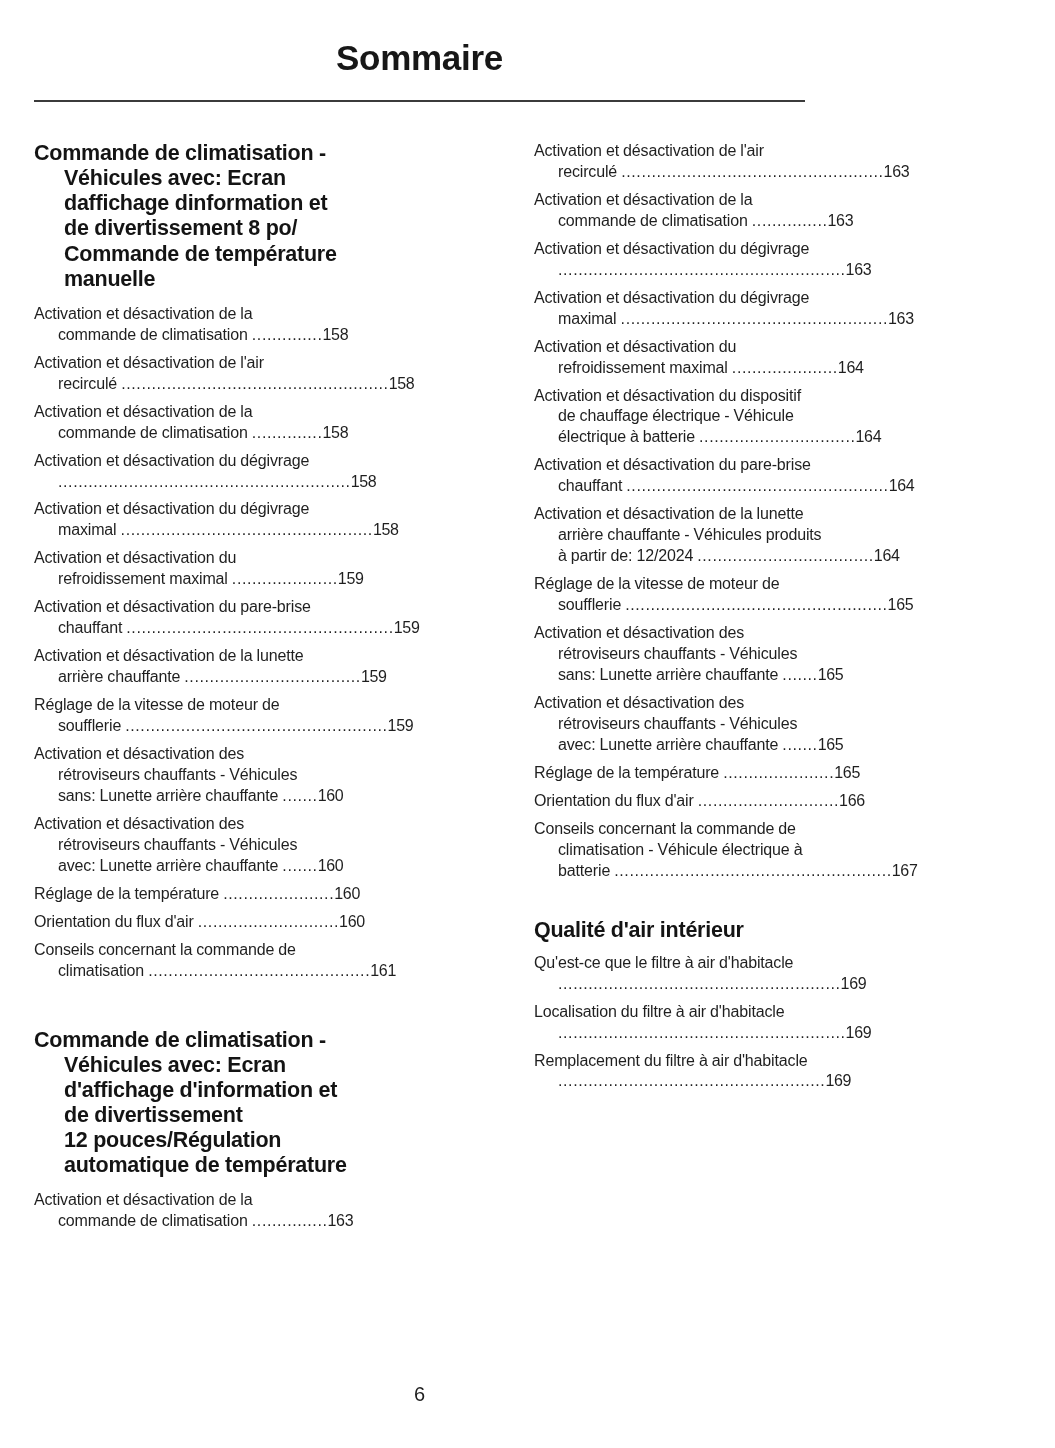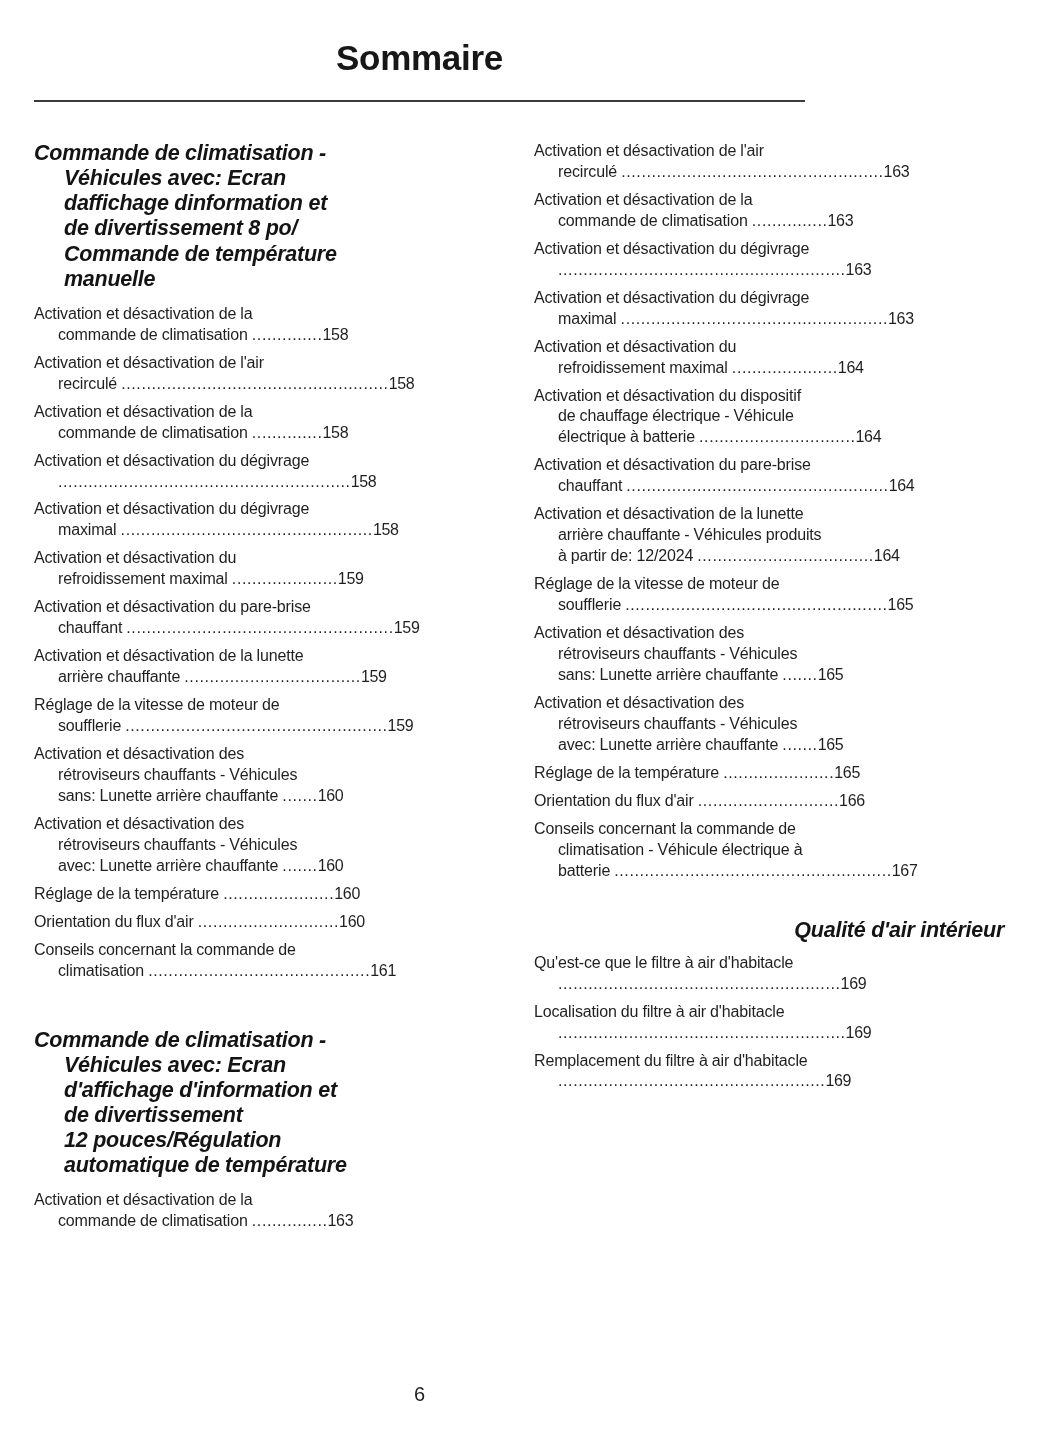--- a/index.html
+++ b/index.html
@@ -59,31 +59,30 @@
   .section-heading {
     font-size: 21.5px;
     font-weight: bold;
     line-height: 1.17;
     color: #141414;
     letter-spacing: -0.25px;
     padding-left: 8px;
     text-indent: -8px;
     margin: 0 0 12px 0;
     white-space: pre-line;
-    font-style: italic;
   }
   .section-heading.hanging {
     padding-left: 30px;
     text-indent: -30px;
   }
   .section-heading.small-gap {
     margin-bottom: 10px;
   }
   .heading-spacer-top { margin-top: 46px; }
-  .heading-spacer-top-2 { margin-top: 36px; text-align: right; }
+  .heading-spacer-top-2 { margin-top: 36px; }
   .heading-spacer-top-3 { margin-top: 30px; }
 
   
   .toc-entry {
     font-size: 16px;
     line-height: 1.31;
     color: #1f1f1f;
     margin: 0 0 7px 0;
     padding-left: 24px;
     text-indent: -24px;

